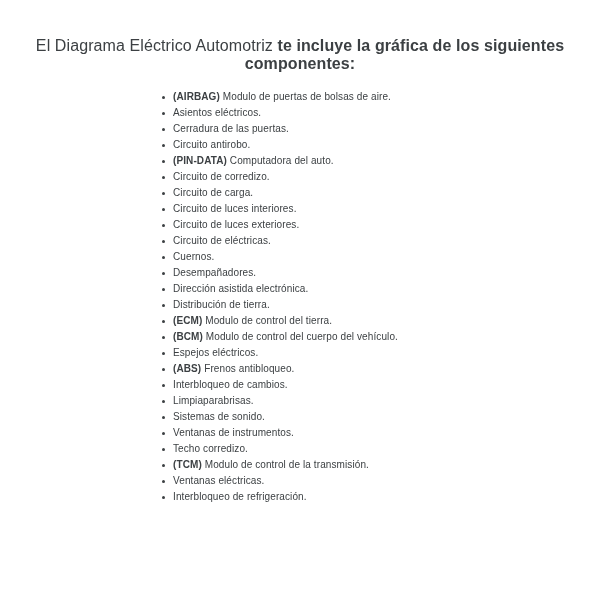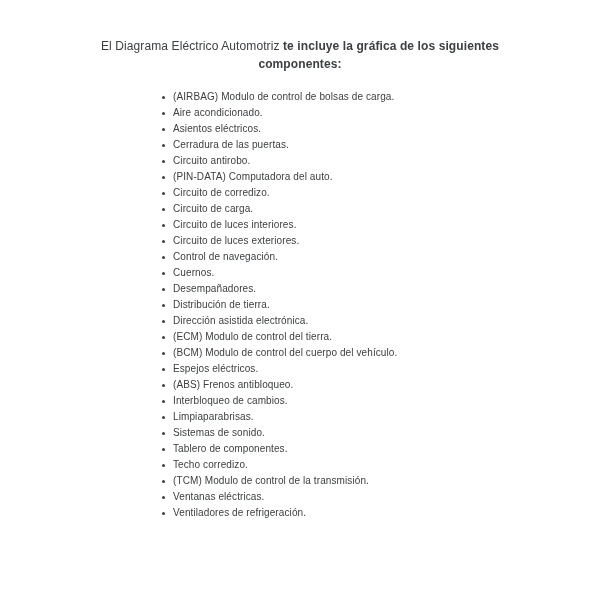--- a/index.html
+++ b/index.html
@@ -16,21 +16,21 @@
   }
   .page {
     position: relative;
     width: 600px;
     height: 600px;
     background: #ffffff;
   }
   .page-title {
     margin: 37px auto 16px auto;
     text-align: center;
-    font-size: 12px;
+    font-size: 16px;
     line-height: 18px;
     color: #3c4043;
     font-weight: 400;
     letter-spacing: 0.1px;
   }
   .page-title b {
     font-weight: 700;
   }
   .components-list {
     margin: 15px 0 0 155px;
@@ -51,53 +51,52 @@
     position: absolute;
     left: 7px;
     top: 7px;
     width: 3px;
     height: 3px;
     border-radius: 50%;
     background: #3c4043;
     display: inline-block;
   }
   .item-bold {
-    font-weight: 400;
+    font-weight: 700;
   }
 </style>
 </head>
 <body>
 
 <main class="page">
 
   <p class="page-title"><span>El Diagrama Eléctrico Automotriz </span><b>te incluye la gráfica de los siguientes</b><br><b>componentes:</b></p>
 
   <ul class="components-list">
-      <li class="list-item"><span class="bullet"></span><span class="item-bold">(AIRBAG)</span> <span>Modulo de control de bolsas de carga.</span></li>
-      <li class="list-item"><span class="bullet"></span><span>Aire acondicionado.</span></li>
+      <li class="list-item"><span class="bullet"></span><span class="item-bold">(AIRBAG)</span> <span>Modulo de puertas de bolsas de aire.</span></li>
       <li class="list-item"><span class="bullet"></span><span>Asientos eléctricos.</span></li>
       <li class="list-item"><span class="bullet"></span><span>Cerradura de las puertas.</span></li>
       <li class="list-item"><span class="bullet"></span><span>Circuito antirobo.</span></li>
       <li class="list-item"><span class="bullet"></span><span class="item-bold">(PIN-DATA)</span> <span>Computadora del auto.</span></li>
       <li class="list-item"><span class="bullet"></span><span>Circuito de corredizo.</span></li>
       <li class="list-item"><span class="bullet"></span><span>Circuito de carga.</span></li>
       <li class="list-item"><span class="bullet"></span><span>Circuito de luces interiores.</span></li>
       <li class="list-item"><span class="bullet"></span><span>Circuito de luces exteriores.</span></li>
-      <li class="list-item"><span class="bullet"></span><span>Control de navegación.</span></li>
+      <li class="list-item"><span class="bullet"></span><span>Circuito de eléctricas.</span></li>
       <li class="list-item"><span class="bullet"></span><span>Cuernos.</span></li>
       <li class="list-item"><span class="bullet"></span><span>Desempañadores.</span></li>
+      <li class="list-item"><span class="bullet"></span><span>Dirección asistida electrónica.</span></li>
       <li class="list-item"><span class="bullet"></span><span>Distribución de tierra.</span></li>
-      <li class="list-item"><span class="bullet"></span><span>Dirección asistida electrónica.</span></li>
       <li class="list-item"><span class="bullet"></span><span class="item-bold">(ECM)</span> <span>Modulo de control del tierra.</span></li>
       <li class="list-item"><span class="bullet"></span><span class="item-bold">(BCM)</span> <span>Modulo de control del cuerpo del vehículo.</span></li>
       <li class="list-item"><span class="bullet"></span><span>Espejos eléctricos.</span></li>
       <li class="list-item"><span class="bullet"></span><span class="item-bold">(ABS)</span> <span>Frenos antibloqueo.</span></li>
       <li class="list-item"><span class="bullet"></span><span>Interbloqueo de cambios.</span></li>
       <li class="list-item"><span class="bullet"></span><span>Limpiaparabrisas.</span></li>
       <li class="list-item"><span class="bullet"></span><span>Sistemas de sonido.</span></li>
-      <li class="list-item"><span class="bullet"></span><span>Tablero de componentes.</span></li>
+      <li class="list-item"><span class="bullet"></span><span>Ventanas de instrumentos.</span></li>
       <li class="list-item"><span class="bullet"></span><span>Techo corredizo.</span></li>
       <li class="list-item"><span class="bullet"></span><span class="item-bold">(TCM)</span> <span>Modulo de control de la transmisión.</span></li>
       <li class="list-item"><span class="bullet"></span><span>Ventanas eléctricas.</span></li>
-      <li class="list-item"><span class="bullet"></span><span>Ventiladores de refrigeración.</span></li>
+      <li class="list-item"><span class="bullet"></span><span>Interbloqueo de refrigeración.</span></li>
     </ul>
 
 </main>
 
 </body></html>

